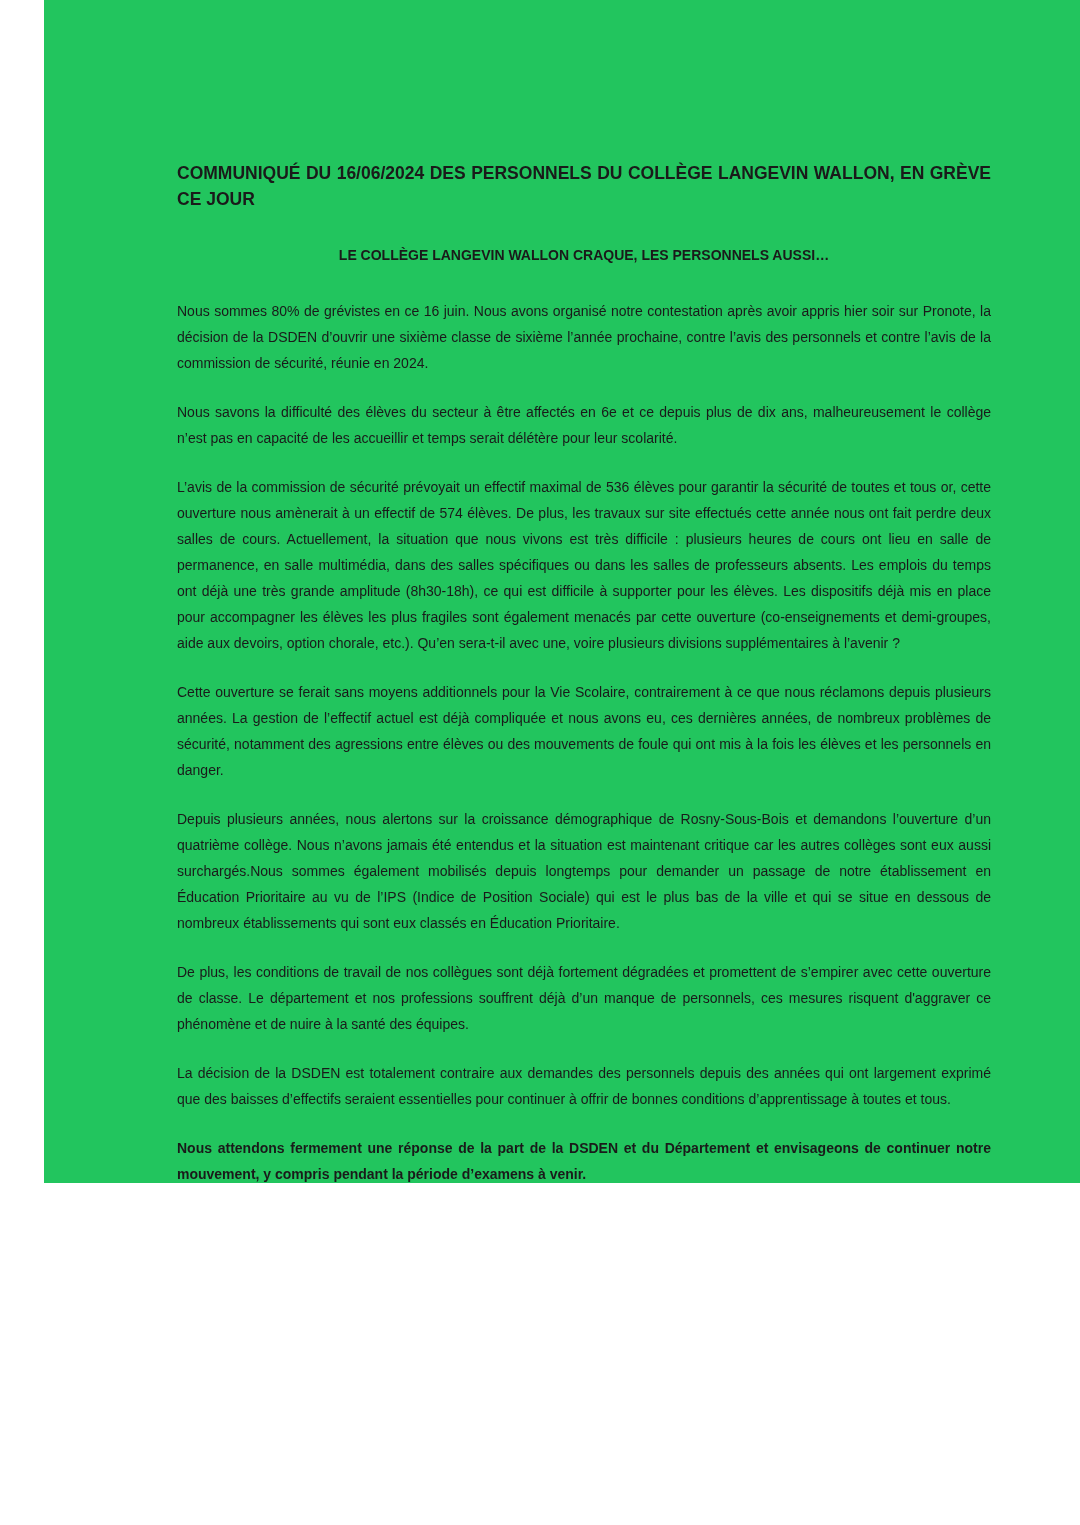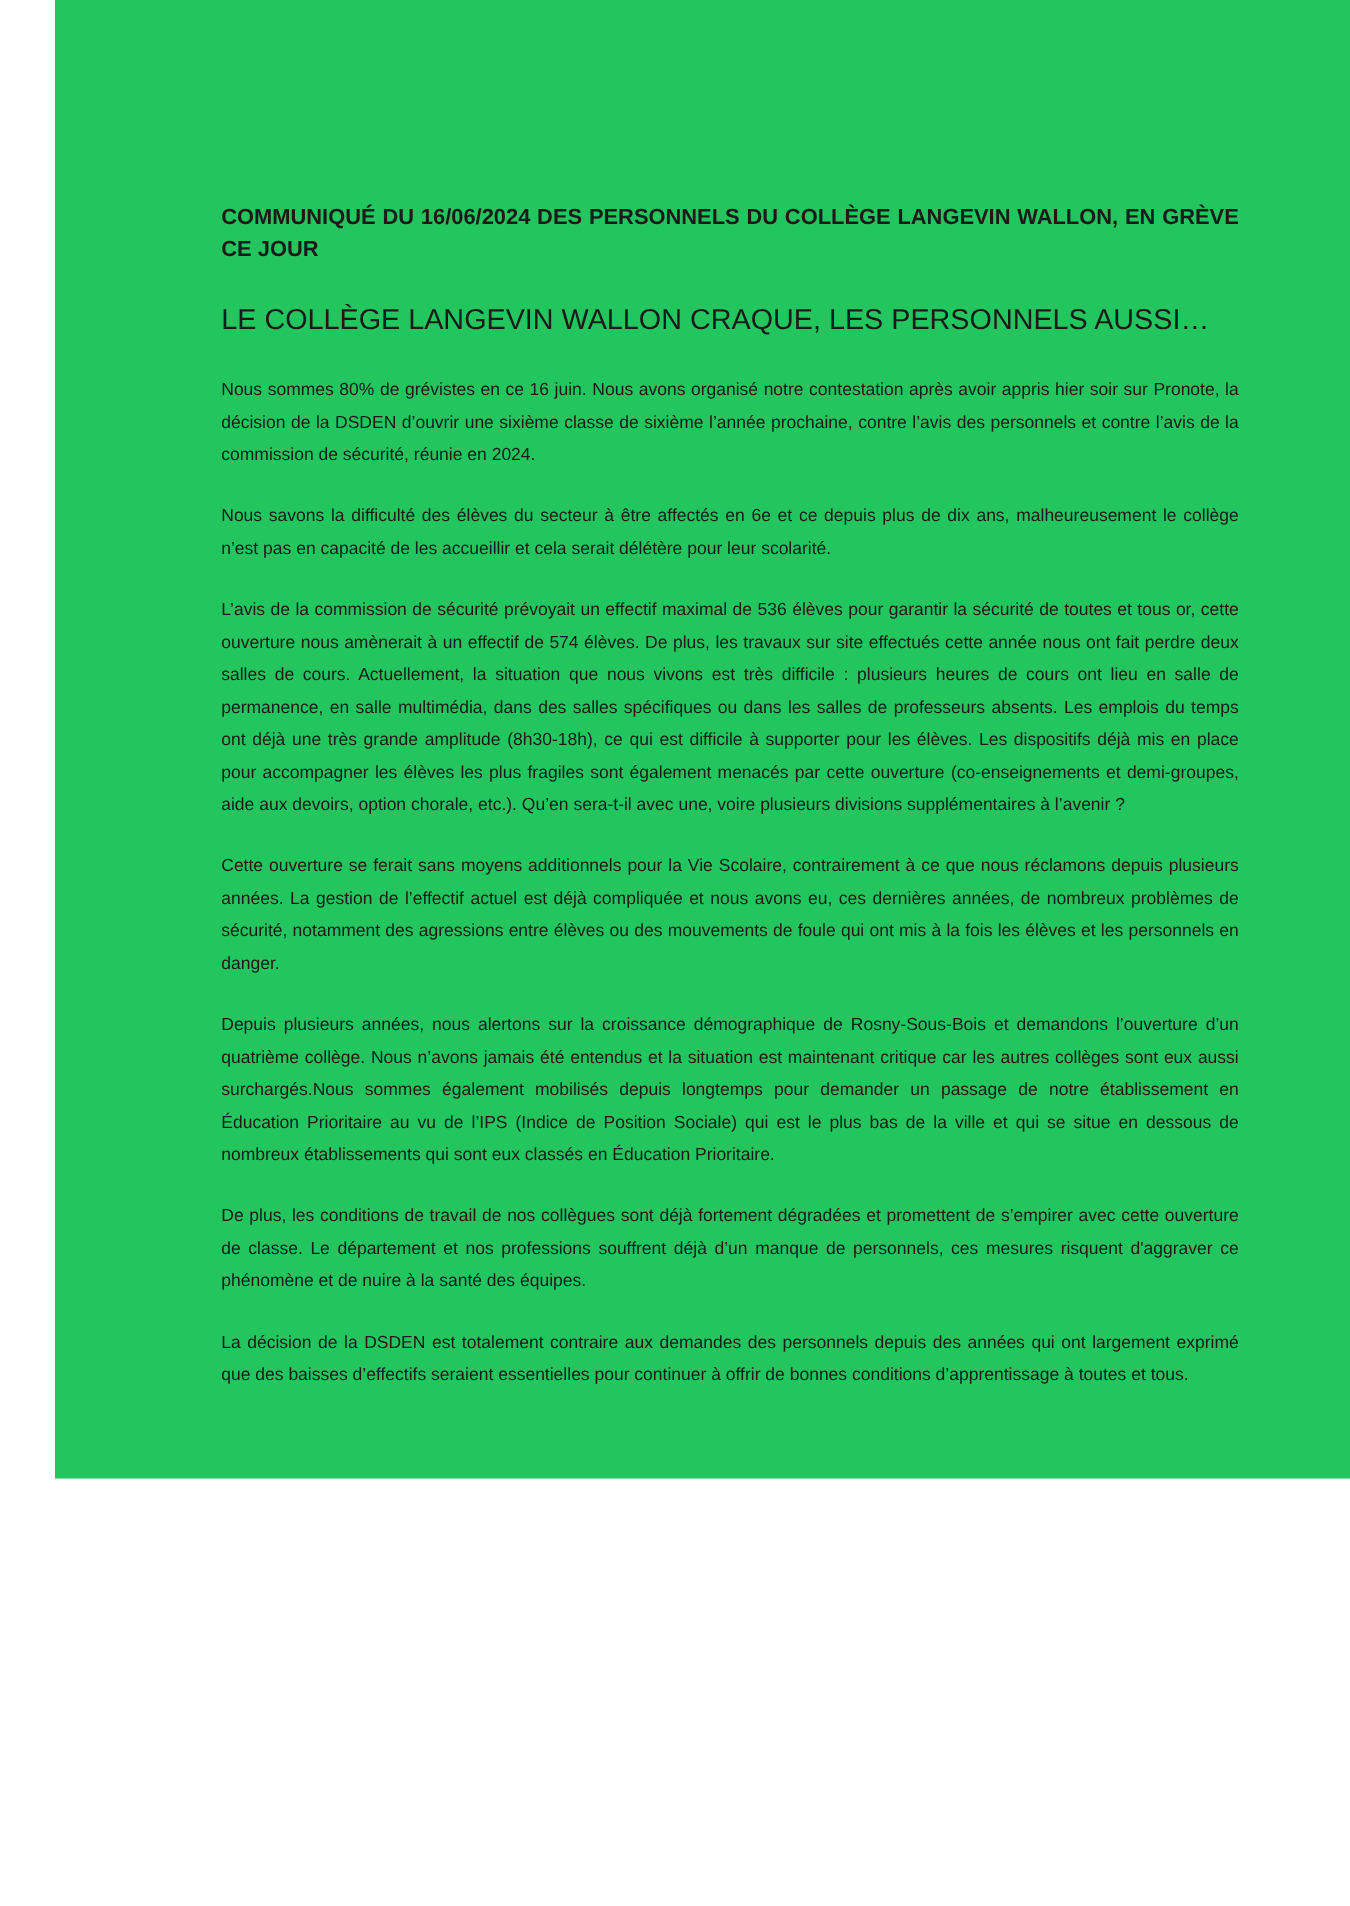--- a/index.html
+++ b/index.html
@@ -21,24 +21,24 @@
     margin-left: 44px;
   }
   .doc-title {
     font-size: 17.5px;
     font-weight: 700;
     line-height: 26px;
     text-align: justify;
     margin: 0 0 30px 0;
   }
   .doc-subtitle {
-    font-size: 23px;
-    font-weight: 400;
+    font-size: 14px;
+    font-weight: 700;
     line-height: 26px;
-    text-align: left;
+    text-align: center;
     margin: 0 0 30px 0;
   }
   .para {
     font-size: 14px;
     font-weight: 400;
     line-height: 26px;
     text-align: justify;
     margin: 0 0 23px 0;
   }
   .para.bold {
@@ -48,26 +48,27 @@
 </head>
 <body>
 
 <div class="page">
   <div class="doc-title">COMMUNIQUÉ DU 16/06/2024 DES PERSONNELS DU COLLÈGE LANGEVIN WALLON, EN GRÈVE CE JOUR</div>
 
   <div class="doc-subtitle">LE COLLÈGE LANGEVIN WALLON CRAQUE, LES PERSONNELS AUSSI…</div>
 
   <div class="para">Nous sommes 80% de grévistes en ce 16 juin. Nous avons organisé notre contestation après avoir appris hier soir sur Pronote, la décision de la DSDEN d’ouvrir une sixième classe de sixième l’année prochaine, contre l’avis des personnels et contre l’avis de la commission de sécurité, réunie en 2024.</div>
 
-  <div class="para">Nous savons la difficulté des élèves du secteur à être affectés en 6e et ce depuis plus de dix ans, malheureusement le collège n’est pas en capacité de les accueillir et cela serait délétère pour leur scolarité.</div>
+  <div class="para">Nous savons la difficulté des élèves du secteur à être affectés en 6e et ce depuis plus de dix ans, malheureusement le collège n’est pas en capacité de les accueillir et temps serait délétère pour leur scolarité.</div>
 
   <div class="para">L’avis de la commission de sécurité prévoyait un effectif maximal de 536 élèves pour garantir la sécurité de toutes et tous or, cette ouverture nous amènerait à un effectif de 574 élèves. De plus, les travaux sur site effectués cette année nous ont fait perdre deux salles de cours. Actuellement, la situation que nous vivons est très difficile : plusieurs heures de cours ont lieu en salle de permanence, en salle multimédia, dans des salles spécifiques ou dans les salles de professeurs absents. Les emplois du temps ont déjà une très grande amplitude (8h30-18h), ce qui est difficile à supporter pour les élèves. Les dispositifs déjà mis en place pour accompagner les élèves les plus fragiles sont également menacés par cette ouverture (co-enseignements et demi-groupes, aide aux devoirs, option chorale, etc.). Qu’en sera-t-il avec une, voire plusieurs divisions supplémentaires à l’avenir ?</div>
 
   <div class="para">Cette ouverture se ferait sans moyens additionnels pour la Vie Scolaire, contrairement à ce que nous réclamons depuis plusieurs années. La gestion de l’effectif actuel est déjà compliquée et nous avons eu, ces dernières années, de nombreux problèmes de sécurité, notamment des agressions entre élèves ou des mouvements de foule qui ont mis à la fois les élèves et les personnels en danger.</div>
 
   <div class="para">Depuis plusieurs années, nous alertons sur la croissance démographique de Rosny-Sous-Bois et demandons l’ouverture d’un quatrième collège. Nous n’avons jamais été entendus et la situation est maintenant critique car les autres collèges sont eux aussi surchargés.Nous sommes également mobilisés depuis longtemps pour demander un passage de notre établissement en Éducation Prioritaire au vu de l’IPS (Indice de Position Sociale) qui est le plus bas de la ville et qui se situe en dessous de nombreux établissements qui sont eux classés en Éducation Prioritaire.</div>
 
   <div class="para">De plus, les conditions de travail de nos collègues sont déjà fortement dégradées et promettent de s’empirer avec cette ouverture de classe. Le département et nos professions souffrent déjà d’un manque de personnels, ces mesures risquent d'aggraver ce phénomène et de nuire à la santé des équipes.</div>
 
   <div class="para">La décision de la DSDEN est totalement contraire aux demandes des personnels depuis des années qui ont largement exprimé que des baisses d’effectifs seraient essentielles pour continuer à offrir de bonnes conditions d’apprentissage à toutes et tous.</div>
 
 
+  <div class="para bold">Nous attendons fermement une réponse de la part de la DSDEN et du Département et envisageons de continuer notre mouvement, y compris pendant la période d’examens à venir.</div>
 </div>
 
 </body></html>

